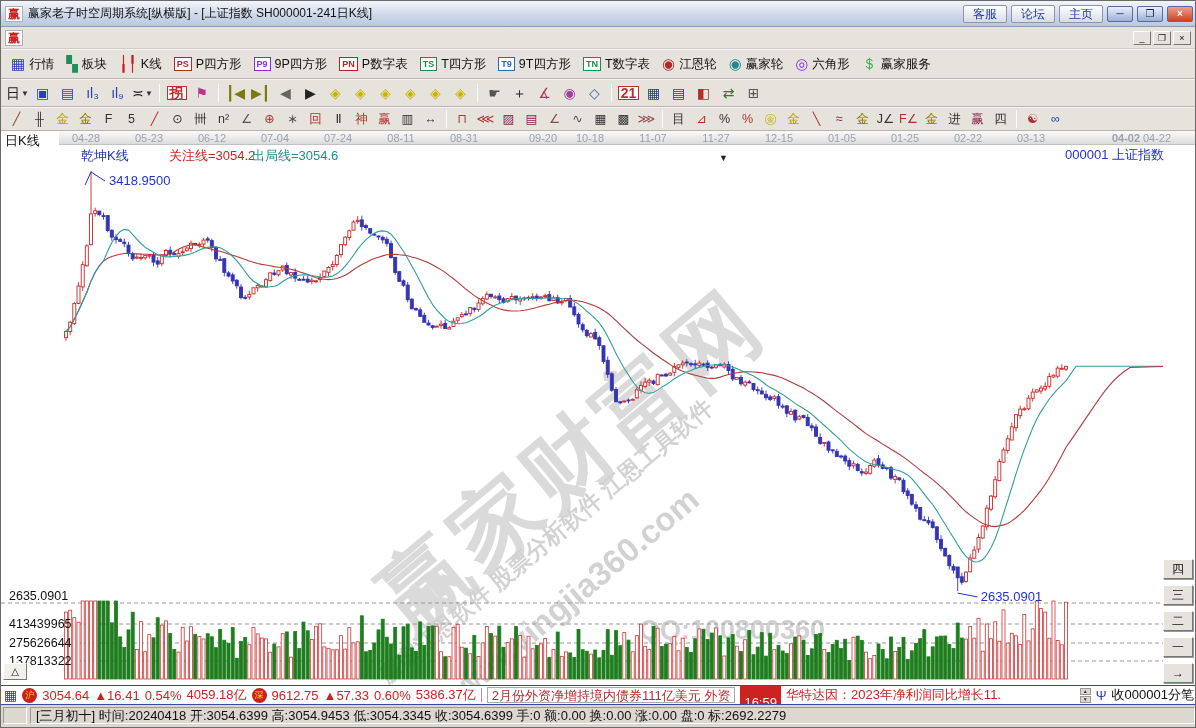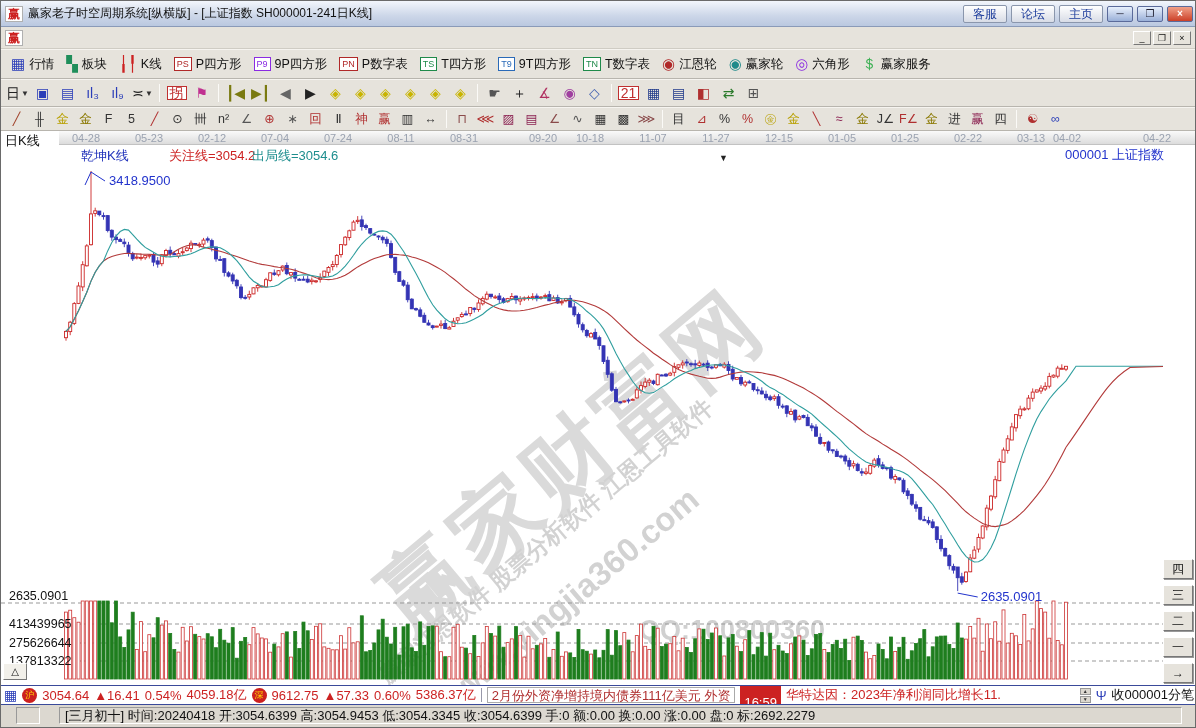--- a/index.html
+++ b/index.html
@@ -29,21 +29,21 @@
     font-size:9px;line-height:12px;text-align:center;color:#111;}
 
   
   .toolbar{position:absolute;left:0;width:1196px;background:#e6e3dc;display:flex;align-items:center;
     border-top:1px solid #f6f4f0;border-bottom:1px solid #b8b5ae;padding:0 4px;}
   #toolbar-main{top:48px;height:30px;}
   #toolbar-nav{top:78px;height:28px;}
   #toolbar-gann{top:106px;height:24px;}
   .tb1-item{display:flex;align-items:center;gap:4px;padding:2px 6px;cursor:default;}
   .tb-ico{font-size:15px;line-height:16px;}
-  .tb-ico.boxed{font-size:9px;font-weight:normal;border:1px solid;padding:0 2px;line-height:12px;background:#fff;}
+  .tb-ico.boxed{font-size:9px;font-weight:bold;border:1px solid;padding:0 2px;line-height:12px;background:#fff;}
   .tb-lbl{font-size:12.5px;color:#111;white-space:nowrap;}
   .ico-btn{width:25px;height:22px;display:flex;align-items:center;justify-content:center;
     font-size:14px;cursor:default;}
   .ico-sm{width:23px;height:19px;font-size:12.5px;}
   .tb-divider{width:1px;height:18px;background:#b0ada6;border-right:1px solid #fbfaf7;margin:0 4px;}
   .drop{font-size:8px;color:#333;margin-left:1px;}
 
   
   #chart-area{position:absolute;left:0;top:130px;width:1196px;height:554px;background:#fff;overflow:hidden;}
   #date-strip{position:absolute;left:58px;top:0;right:0;height:14px;
@@ -82,21 +82,21 @@
   #news1{border:1px solid #aaa;background:#fff;color:#b03030;padding:0 4px;height:16px;line-height:15px;}
   #time-box{background:#cc2222;color:#fff;padding:12px 4px;height:16px;line-height:16px;}
   #news2{color:#cc2222;overflow:hidden;flex:1;}
   #spinner{display:flex;flex-direction:column;width:11px;gap:1px;}
   #spinner span{height:7px;background:#dcd8d0;border:1px solid #999;font-size:5px;line-height:5px;text-align:center;color:#333;}
   #signal-ico{color:#2a3db8;font-size:13px;}
   #tick-tail{color:#111;}
 
   
   #statusbar{position:absolute;left:0;top:704px;width:1196px;height:20px;background:#dcd8d0;
-    display:flex;align-items:center;gap:19px;padding:1px 15px;}
+    display:flex;align-items:center;gap:3px;padding:1px 2px;}
   .sunken{border:1px solid;border-color:#999 #fff #fff #999;height:17px;line-height:15px;background:#dcd8d0;}
   #status-cell{width:24px;}
   #status-main{flex:1;font-size:13px;color:#111;padding:0 5px;white-space:nowrap;overflow:hidden;}
   #bottom-strip{position:absolute;left:0;top:724px;width:1196px;height:4px;background:#dcd8d0;}
 </style>
 </head>
 <body>
 
 <div id="win">
 
@@ -409,35 +409,35 @@
       </div>
       <div class="ico-btn ico-sm">
         <span class="tb-ico" style="color: rgb(42, 61, 184); font-size: inherit;">∞</span>
       </div>
     </div>
 
   <div id="chart-area">
     <div id="date-strip">
         <span class="date-tick" style="left: 27px;">04-28</span>
         <span class="date-tick" style="left: 90px;">05-23</span>
-        <span class="date-tick" style="left: 153px;">02-12</span>
+        <span class="date-tick" style="left: 153px;">06-12</span>
         <span class="date-tick" style="left: 216px;">07-04</span>
         <span class="date-tick" style="left: 279px;">07-24</span>
         <span class="date-tick" style="left: 342px;">08-11</span>
         <span class="date-tick" style="left: 405px;">08-31</span>
         <span class="date-tick" style="left: 468px; margin-left: 16px;">09-20</span>
         <span class="date-tick" style="left: 531px;">10-18</span>
         <span class="date-tick" style="left: 594px;">11-07</span>
         <span class="date-tick" style="left: 657px;">11-27</span>
         <span class="date-tick" style="left: 720px;">12-15</span>
         <span class="date-tick" style="left: 783px;">01-05</span>
         <span class="date-tick" style="left: 846px;">01-25</span>
         <span class="date-tick" style="left: 909px;">02-22</span>
         <span class="date-tick" style="left: 972px;">03-13</span>
-        <span class="date-tick" style="left: 1008px;">04-02</span>
+        <span class="date-tick" style="left: 1067px; font-weight: bold;">04-02</span>
         <span class="date-tick" style="left: 1098px;">04-22</span>
       </div>
     <div id="kperiod-label">日K线</div>
     <div id="ovl-kname">乾坤K线</div>
     <div id="ovl-attn">关注线=3054.2</div>
     <div id="ovl-exit">出局线=3054.6</div>
     <div id="ovl-code">000001  上证指数</div>
     <div id="date-marker">▼</div>
 
     <div id="wm-big" class="wm">赢家财富网</div>

